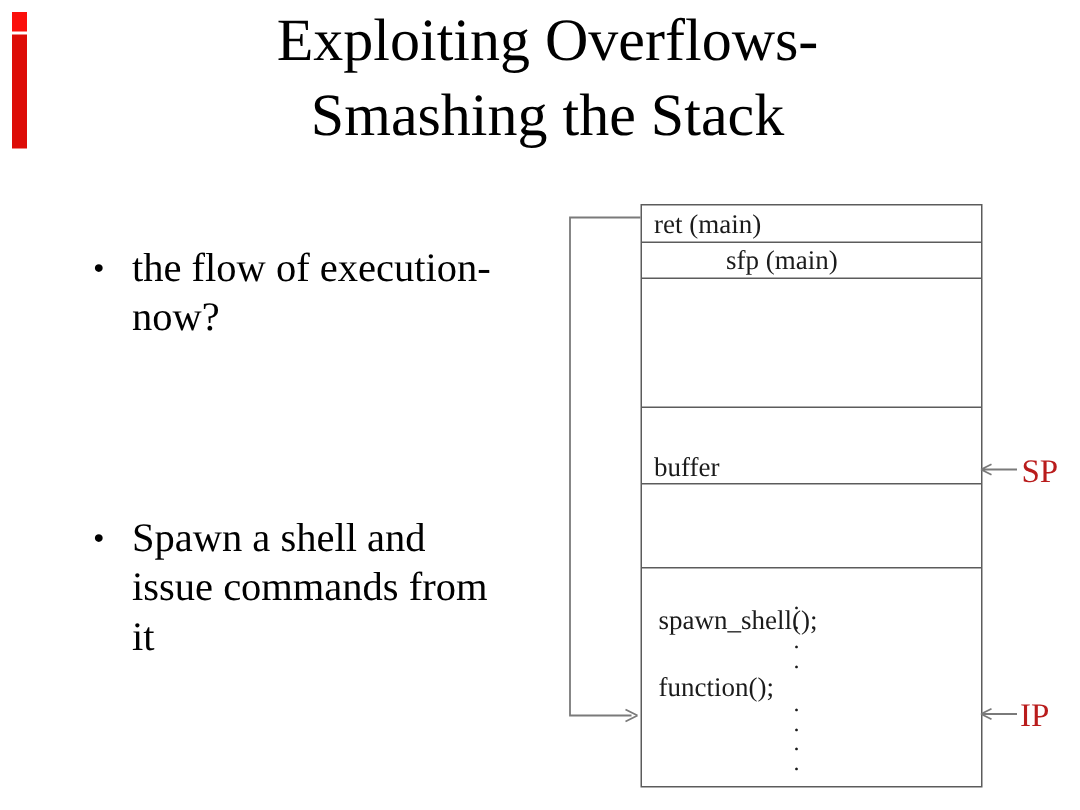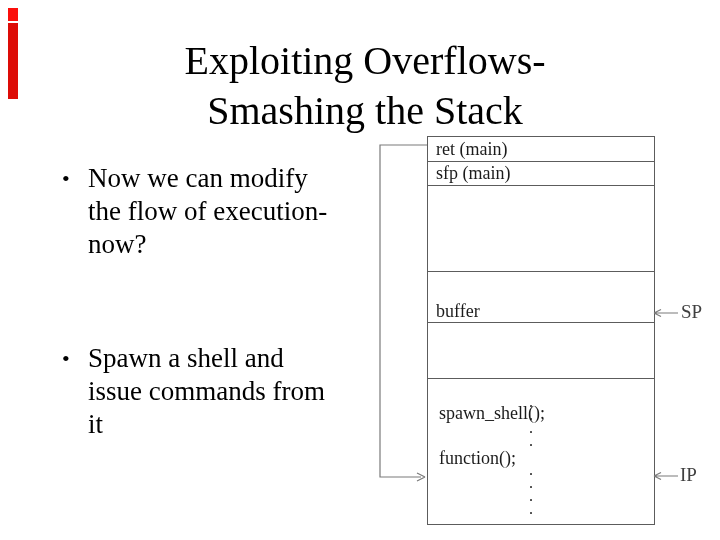--- a/index.html
+++ b/index.html
@@ -10,21 +10,21 @@
   }
   
   .accent-seg{position:absolute;left:8px;width:10px;}
   .accent-top{top:8px;height:13px;background:#fb0f0b;}
   .accent-main{top:23px;height:76px;background:#dd0c07;}
 
   
   .title{
     position:absolute;top:2px;left:20px;width:690px;
     text-align:center;color:#000000;
-    font-size:40px;line-height:50px;font-weight:normal;margin-top:34px;
+    font-size:40px;line-height:50px;font-weight:normal;
   }
 
   
   .bullet{position:absolute;left:62px;display:flex;}
   .bullet-1{top:162px;}
   .bullet-2{top:342px;}
   .bullet-marker{
     width:26px;flex:0 0 26px;font-size:22px;line-height:33px;color:#000;
   }
   .bullet-lines{font-size:27px;line-height:33px;color:#000;white-space:nowrap;}
@@ -33,57 +33,56 @@
   .diagram-box{
     position:absolute;left:427px;top:136px;width:226px;height:387px;
     border:1px solid #5c5c5c;background:#ffffff;
   }
   .divider{position:absolute;left:0;width:100%;height:0;border-top:1px solid #5c5c5c;}
   .d1{top:24px;} .d2{top:48px;} .d3{top:134px;} .d4{top:185px;} .d5{top:241px;}
   .cell-label{
     position:absolute;left:8px;font-size:18px;color:#1b1b1b;white-space:nowrap;
   }
   .lbl-ret{top:2px;}
-  .lbl-sfp{top:26px;}
+  .lbl-sfp{top:26px;margin-left:48px;}
   .lbl-buffer{top:148px;margin-top:16px;}
   .lbl-spawn{top:243px;left:11px;margin-top:23px;}
   .lbl-function{top:311px;left:11px;}
   .vdots{
     position:absolute;left:96px;width:14px;text-align:center;
     font-size:16px;line-height:13px;color:#1b1b1b;white-space:pre-line;
   }
   .vdots-1{top:258px;}
   .vdots-2{top:326px;}
 
   
   .bracket{position:absolute;left:374px;top:140px;}
   .ptr-arrow{position:absolute;width:26px;height:14px;}
   .sp-arrow{left:652px;top:306px;}
   .ip-arrow{left:652px;top:469px;}
   .ptr-label{
-    position:absolute;font-size:19px;color:#404040;white-space:nowrap;
+    position:absolute;font-size:22px;color:#b91c1c;white-space:nowrap;
   }
   .sp-label{left:681px;top:301px;}
   .ip-label{left:680px;top:464px;}
 </style>
 </head>
 <body>
 
 <div class="accent-seg accent-top"></div>
 <div class="accent-seg accent-main"></div>
 
 <div class="title">
   <div>Exploiting Overflows-</div>
   <div>Smashing the Stack</div>
 </div>
 
 <div class="bullet bullet-1">
   <div class="bullet-marker">•</div>
   <div class="bullet-lines">
-    <div>Now we can modify</div>
     <div>the flow of execution-</div>
     <div>now?</div>
   </div>
 </div>
 
 <div class="bullet bullet-2">
   <div class="bullet-marker">•</div>
   <div class="bullet-lines">
     <div>Spawn a shell and</div>
     <div>issue commands from</div>

